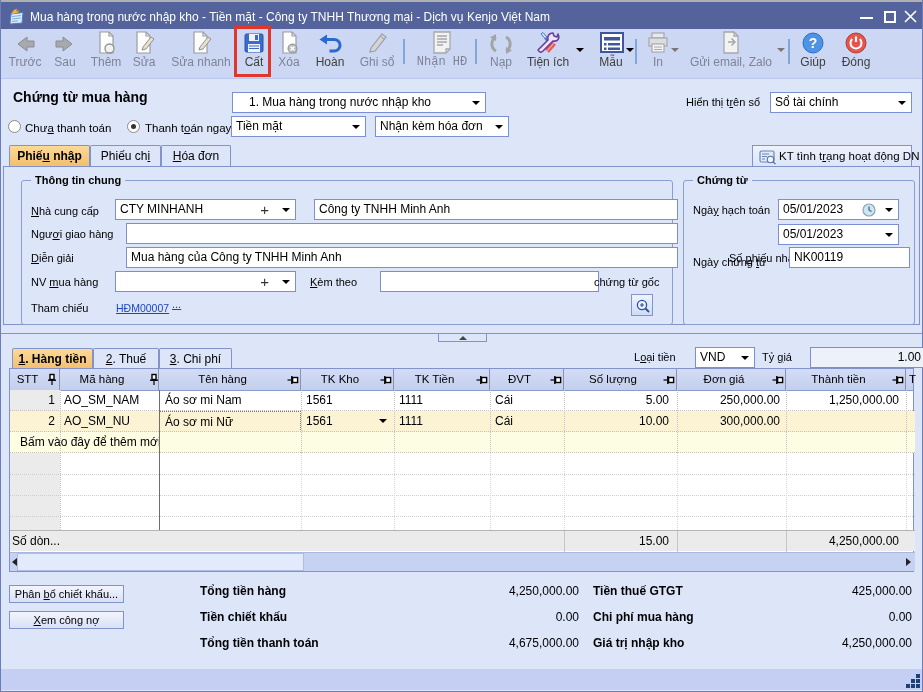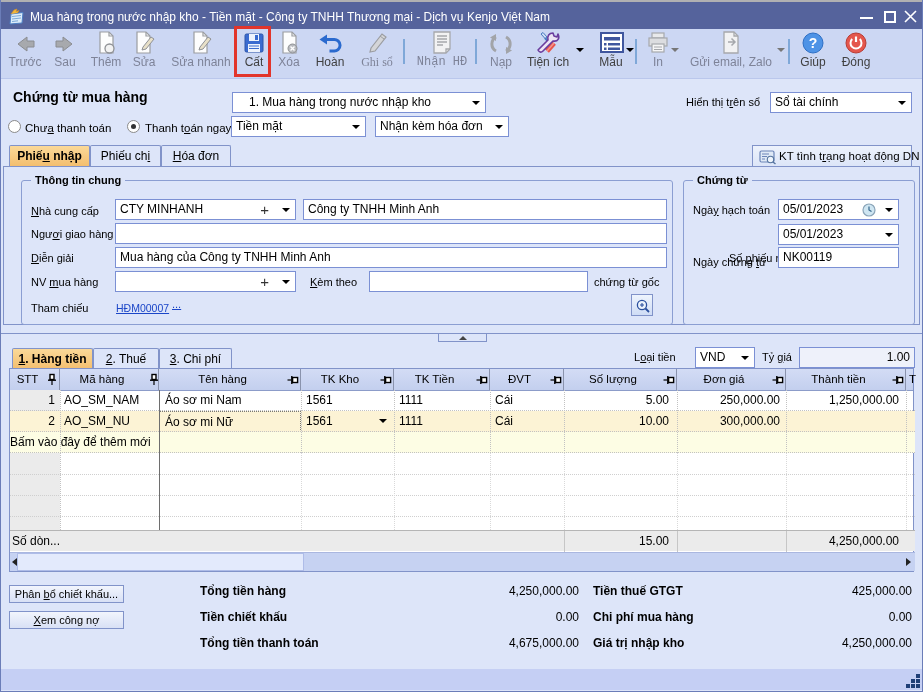--- a/index.html
+++ b/index.html
@@ -16,21 +16,21 @@
 .tbi .ic { height:26px; position:relative; }
 .tbi .lbl { font-size:12px; margin-top:0; white-space:nowrap; }
 .dis { color:#7e8398; }
 .en { color:#404040; }
 .tsep { position:absolute; top:10px; width:2px; height:25px; background:#7fa8d8; }
 
 .content { position:absolute; left:1px; top:79px; right:1px; bottom:23px; background:#dde5f9; }
 .h1 { font-size:14px; font-weight:bold; }
 .combo { position:absolute; background:#fff; border:1px solid #7b90d4; height:21px; font-size:12px; line-height:19px; padding-left:4px; }
 .combo .arr { position:absolute; right:5px; top:8px; width:0; height:0; border-left:4px solid transparent; border-right:4px solid transparent; border-top:4px solid #000; }
-.field { position:absolute; background:#fff; border:1px solid #7b90d4; height:21px; font-size:12px; line-height:19px; padding-left:4px; }
+.field { position:absolute; background:#fff; border:1px solid #7b90d4; height:21px; font-size:12px; line-height:19px; padding-left:4px;margin-left:11px; }
 .lab { position:absolute; font-size:12px; white-space:nowrap; }
 .lab11 { position:absolute; font-size:11px; white-space:nowrap; }
 u { text-decoration:underline; }
 
 .tab { position:absolute; border:1px solid #8193c9; border-bottom:none; height:22px; line-height:21px; text-align:center; font-size:12px; background:#dde5f9; border-radius:2px 2px 0 0; }
 .tabsel { background:linear-gradient(#fbd998, #f3bd6d); font-weight:bold; }
 
 .group { position:absolute; border:1px solid #8b9ed2; border-radius:3px; }
 .group .gtitle { position:absolute; top:-7px; left:9px; background:#dde5f9; padding:0 4px; font-weight:bold; font-size:11px; }
 .radio { position:absolute; width:13px; height:13px; border:1px solid #8a8a8a; border-radius:50%; background:#fff; }
@@ -126,21 +126,21 @@
     </div>
 
   <div class="tbi" style="left:301px;">
       <div class="ic"><svg width="26" height="24" style="margin-top:3px">
           <path d="M9 7.5 H16.5 A5.8 5.8 0 1 1 16.5 19 H12.5" fill="none" stroke="#2a6ace" stroke-width="3"></path>
           <polygon points="10,2.5 10,12.5 2.5,7.5" fill="#2a6ace"></polygon>
         </svg></div>
       <div class="lbl en">Hoàn</div>
     </div>
 
-  <div class="tbi" style="left:348px;font-family:Liberation Serif, serif;">
+  <div class="tbi" style="left:348px;">
       <div class="ic"><svg width="24" height="26" style="margin-top:1px">
           <path d="M6 18 L17 4 L21 7 L10 21 L5 22 Z" fill="#d4d5d8" stroke="#9b9da1" stroke-width="1.2"></path>
           <path d="M15 6 L19 9" stroke="#9b9da1" stroke-width="1"></path>
         </svg></div>
       <div class="lbl dis">Ghi sổ</div>
     </div>
   <div class="tsep" style="left:402px;"></div>
 
   <div class="tbi" style="left:410px;width:62px;font-family:Liberation Mono, monospace;">
       <div class="ic"><svg width="24" height="26" style="margin-top:1px">
@@ -387,21 +387,21 @@
       <div class="cell" style="left:149px;width:142px;padding-left:6px;border-top:1px dotted #777;border-bottom:1px dotted #777;border-right:1px dotted #777;height:21px;">Áo sơ mi Nữ</div>
       <div class="cell" style="left:291px;width:93px;padding-left:5px;">1561<span style="position:absolute;right:7px;top:8px;width:0;height:0;border-left:4px solid transparent;border-right:4px solid transparent;border-top:4px solid #000;"></span></div>
       <div class="cell" style="left:384px;width:96px;padding-left:5px;">1111</div>
       <div class="cell" style="left:480px;width:74px;padding-left:5px;">Cái</div>
       <div class="cell num" style="left:554px;width:113px;padding-right:8px;">10.00</div>
       <div class="cell num" style="left:667px;width:109px;padding-right:6px;">300,000.00</div>
       <div class="cell num" style="left:776px;width:120px;padding-right:7px;margin-top:26px;">3,000,000.00</div>
     </div>
 
     <div class="abs" style="left:0;top:63px;width:905px;height:21px;background:#fdfde4;">
-      <div class="cell" style="left:0;width:400px;padding-left:0;">Bấm vào đây để thêm mới</div>
+      <div class="cell" style="left:0;width:400px;padding-left:10px;">Bấm vào đây để thêm mới</div>
     </div>
 
     <div class="abs" style="left:0;top:84px;width:905px;height:77px;">
       <div class="abs" style="left:0;top:0;width:50px;height:77px;background:#ebebeb;"></div>
       <div class="abs" style="left:0;top:21px;width:905px;border-top:1px dotted #cfcfcf;"></div>
       <div class="abs" style="left:0;top:42px;width:905px;border-top:1px dotted #cfcfcf;"></div>
       <div class="abs" style="left:0;top:63px;width:905px;border-top:1px dotted #cfcfcf;"></div>
       <div class="abs" style="left:50px;top:0;height:77px;border-left:1px dotted #c2c2c2;"></div>
       <div class="abs" style="left:291px;top:0;height:77px;border-left:1px dotted #d9d9d9;"></div>
       <div class="abs" style="left:384px;top:0;height:77px;border-left:1px dotted #d9d9d9;"></div>

